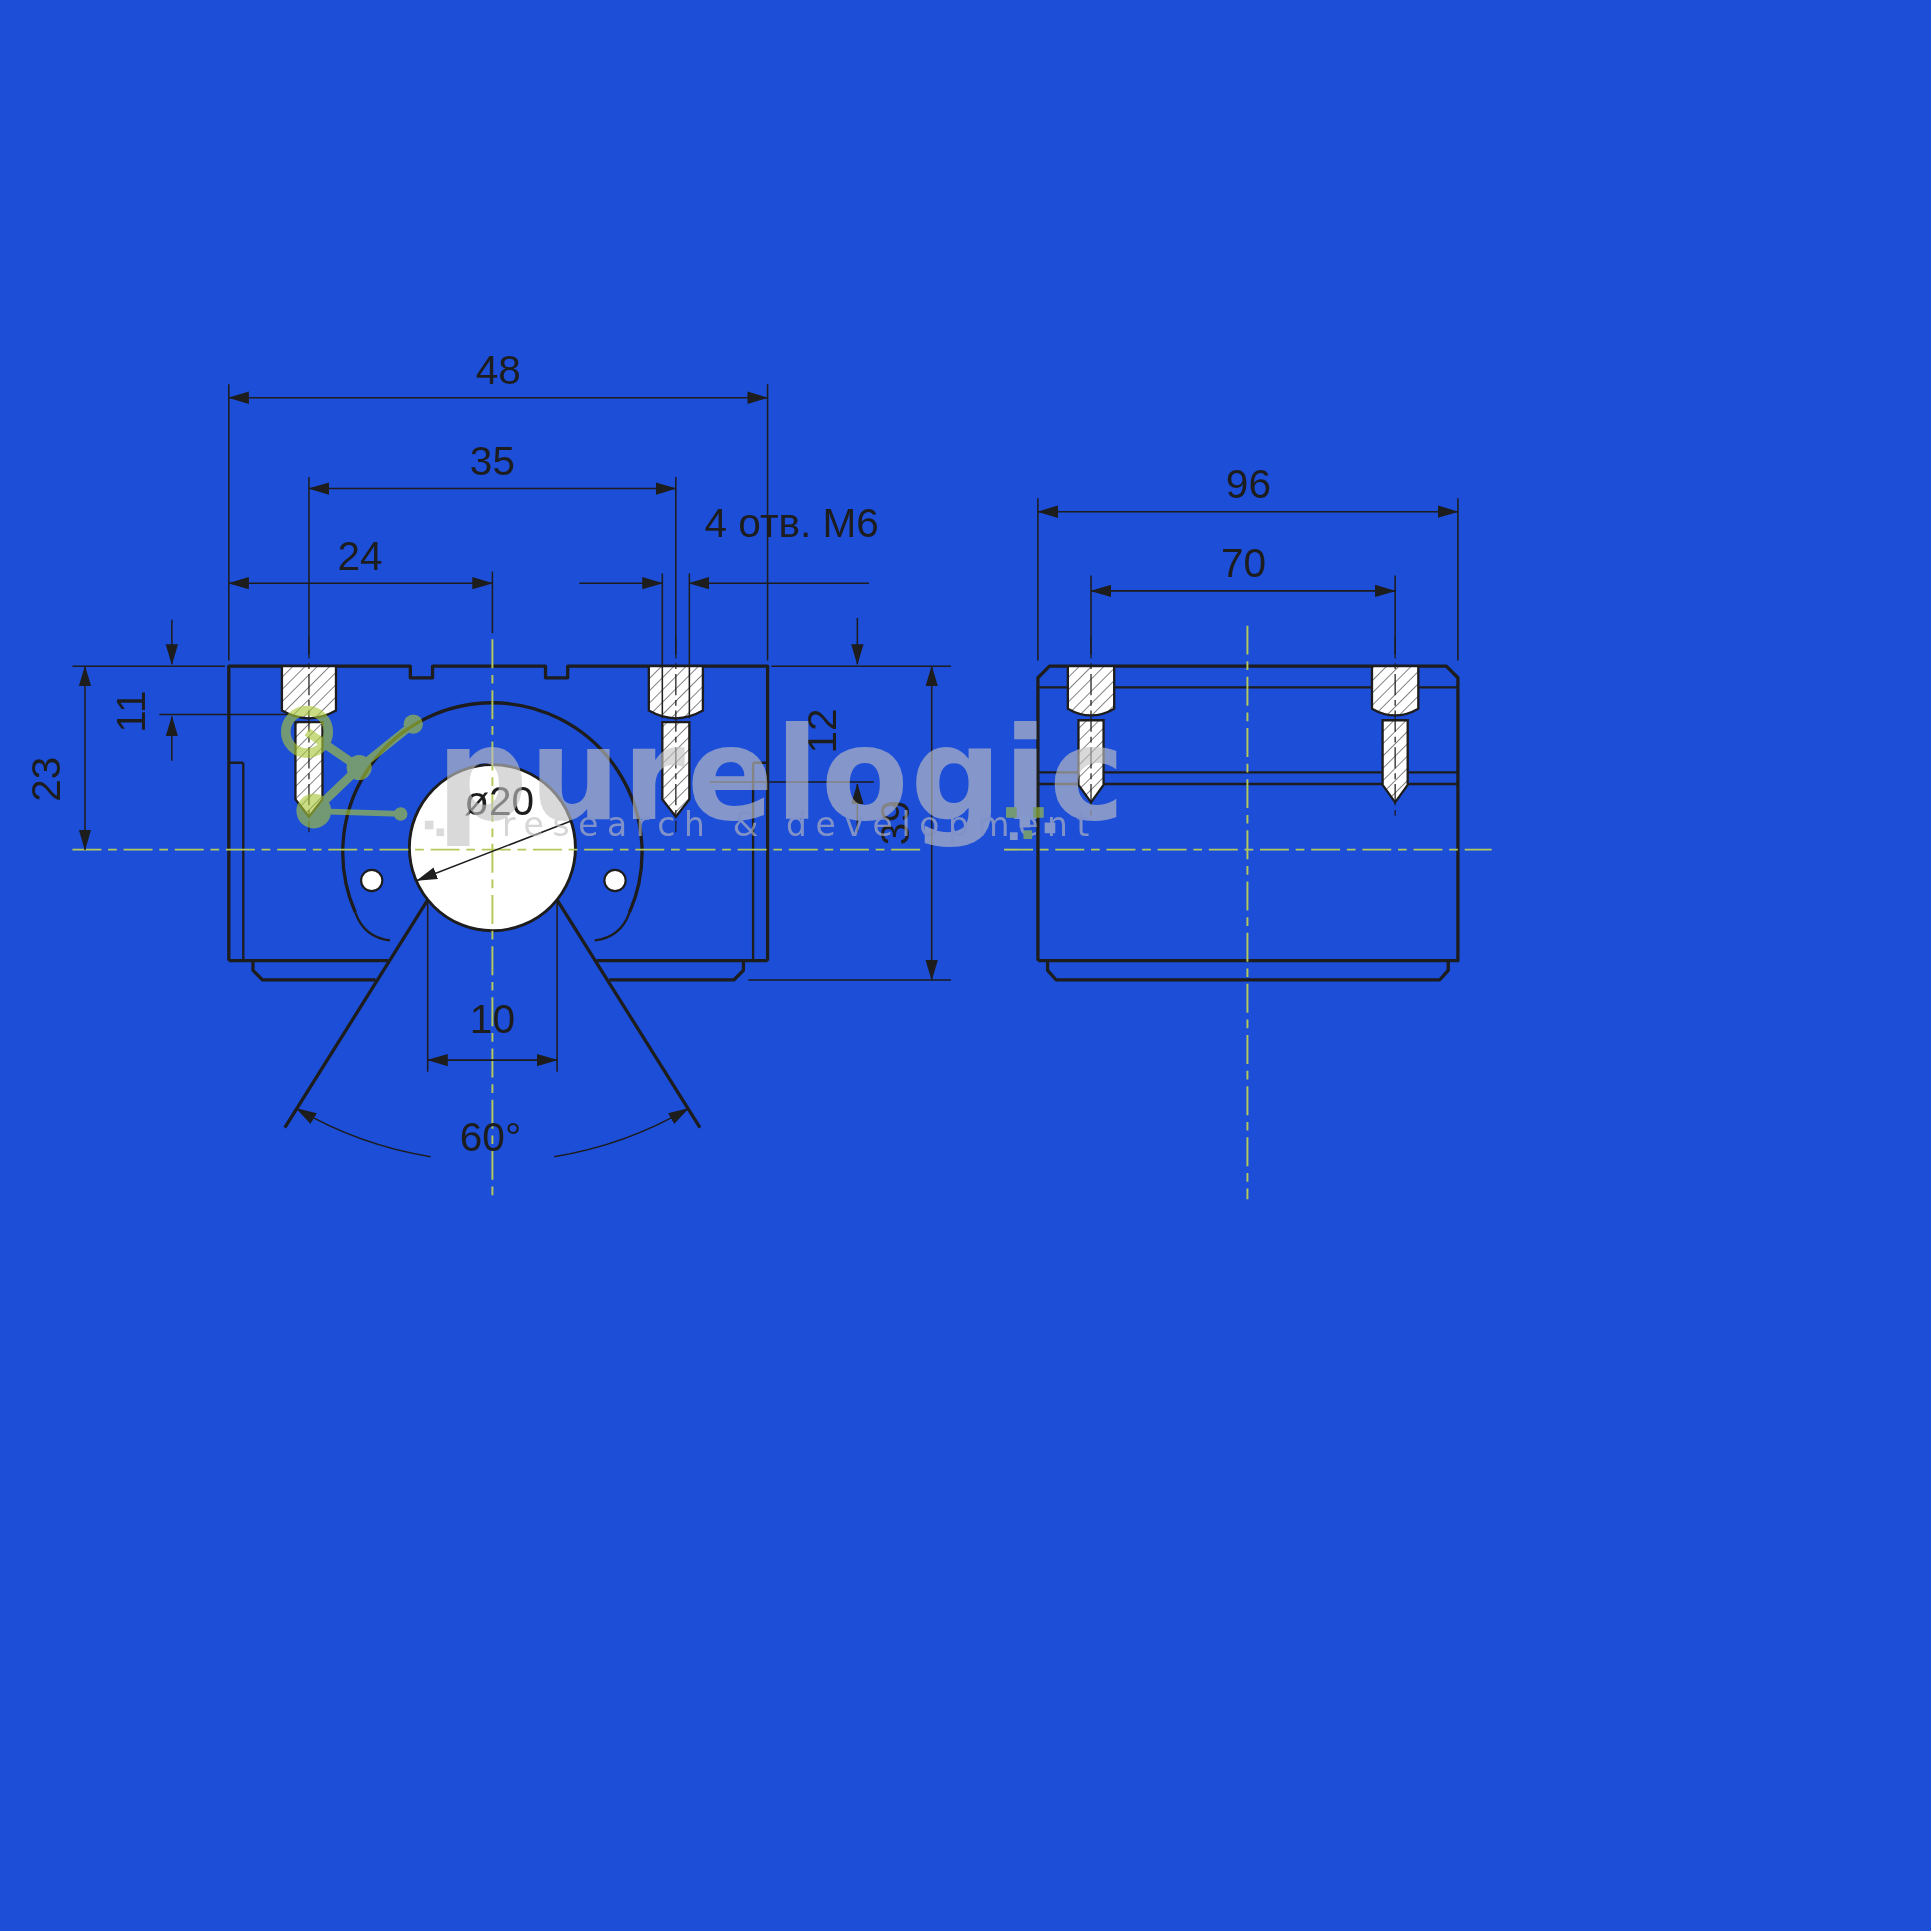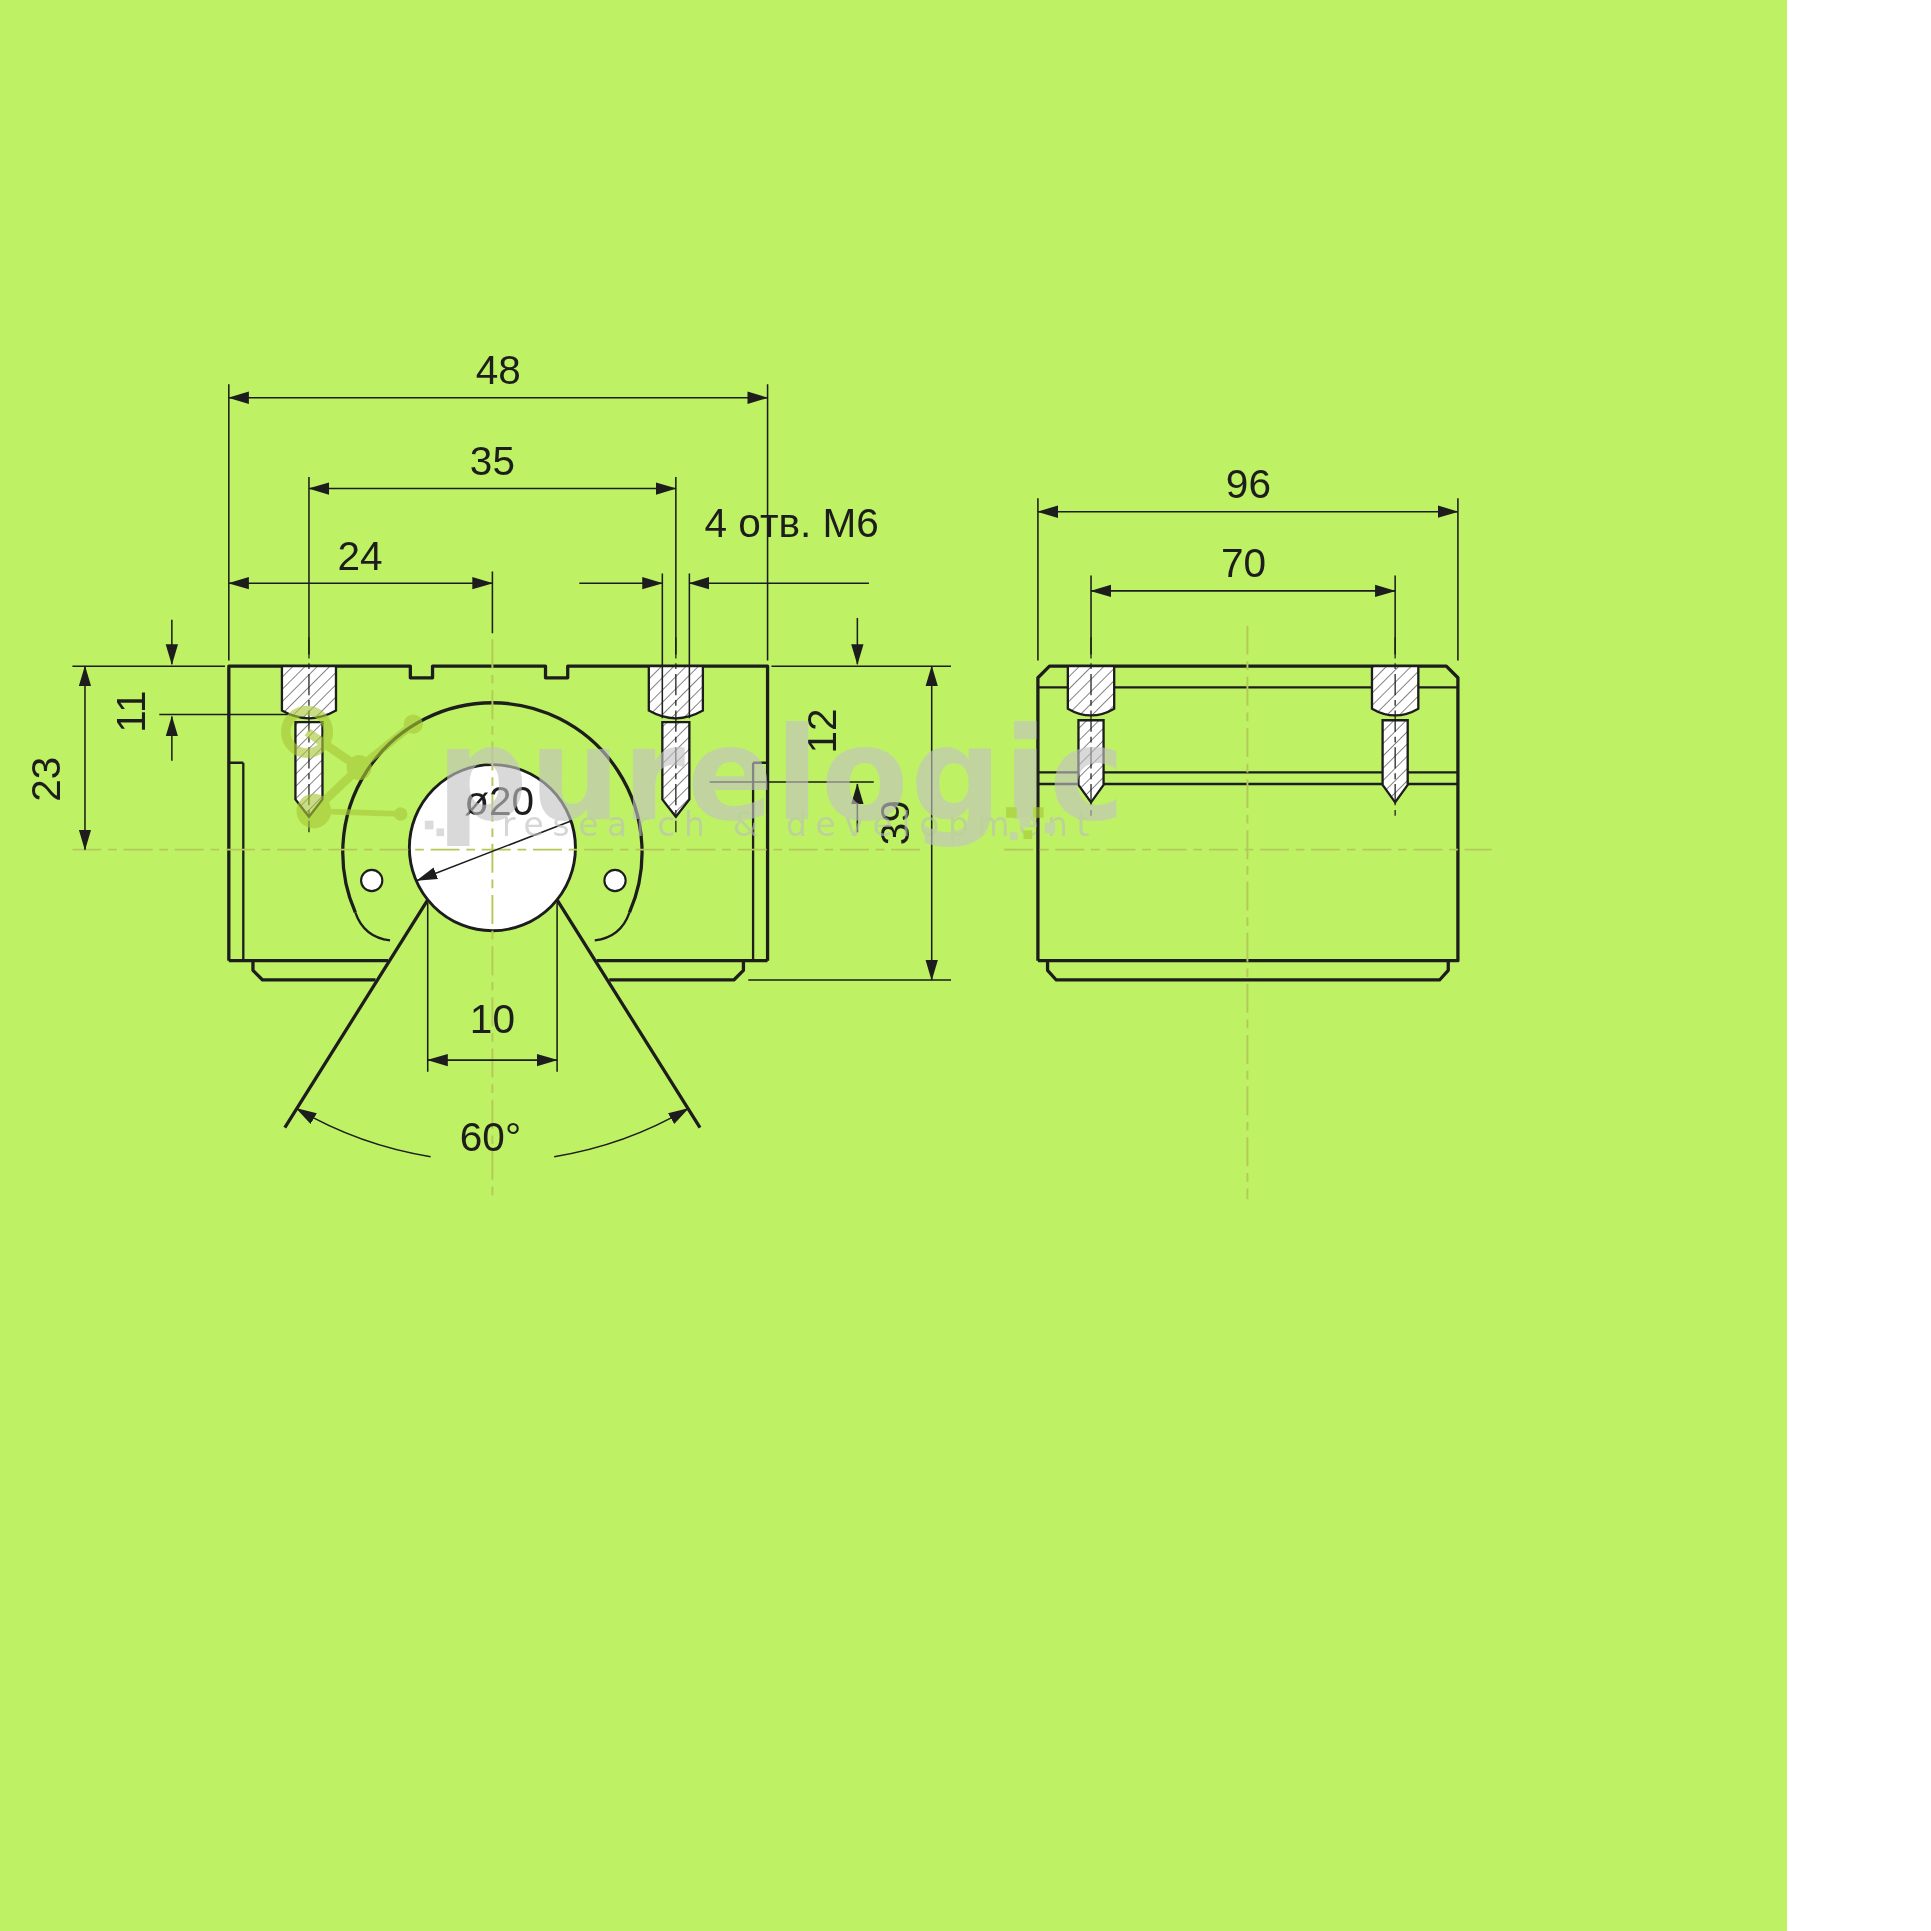--- a/index.html
+++ b/index.html
@@ -1,16 +1,16 @@
 <!DOCTYPE html>
 <html><head>
 <meta charset="utf-8">
 <style>
   html,body{margin:0;padding:0;background:#ffffff;}
-  .stage{width:1787px;height:1931px;background:#bef264;position:relative;overflow:hidden;}
+  .stage{width:1931px;height:1931px;background:#1d4ed8;position:relative;overflow:hidden;}
   .thick{fill:none;stroke:#1d1d1d;stroke-width:3.4;stroke-linejoin:round;}
   .med{fill:none;stroke:#1d1d1d;stroke-width:2.4;}
   .thin{fill:none;stroke:#1d1d1d;stroke-width:1.6;}
   .cl{fill:none;stroke:#b5c95a;stroke-width:2;stroke-dasharray:30 7 9 7;}
   .hcl{fill:none;stroke:#1d1d1d;stroke-width:1.3;stroke-dasharray:22 5 6 5;}
   .dimtext{font-family:"Liberation Sans",sans-serif;font-size:42px;fill:#1d1d1d;}
   .wm{opacity:.62;}
   .wm-brand{font-family:"DejaVu Sans",sans-serif;font-size:132px;font-weight:bold;fill:#c3c3c3;letter-spacing:2px;}
   .wm-tag{font-family:"DejaVu Sans",sans-serif;font-size:34px;fill:#bdbdbd;letter-spacing:9px;}
 </style>

